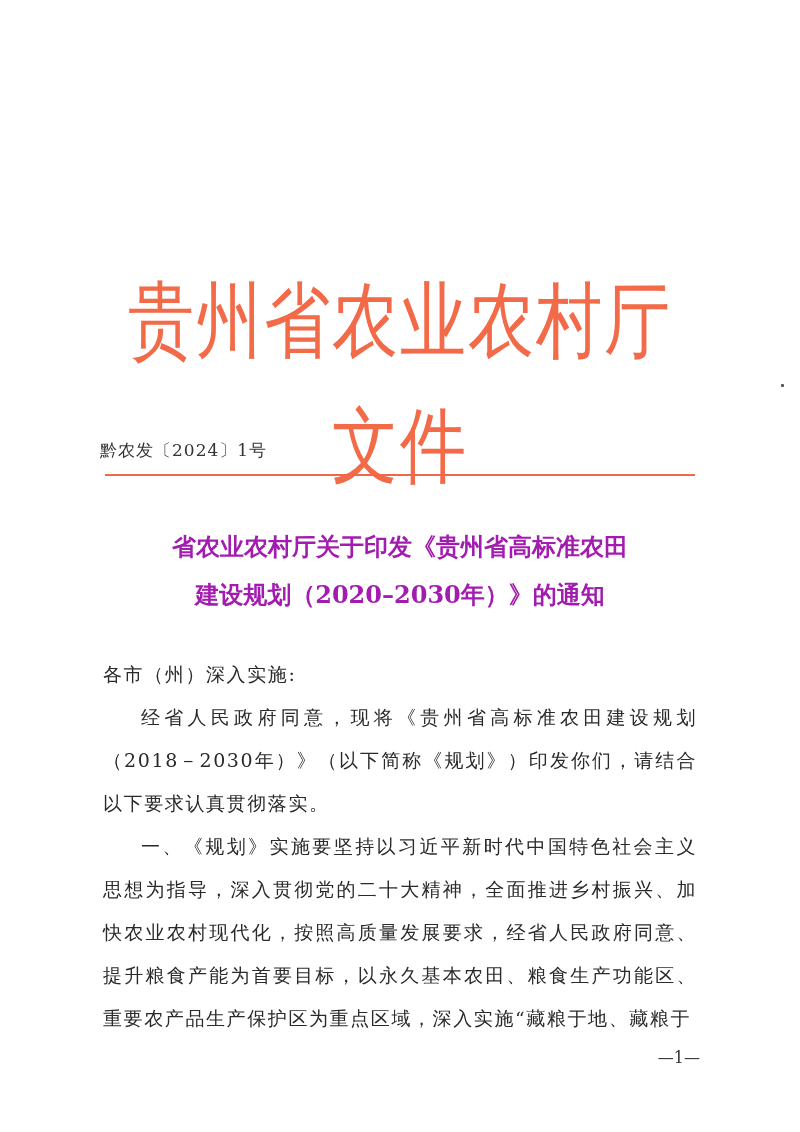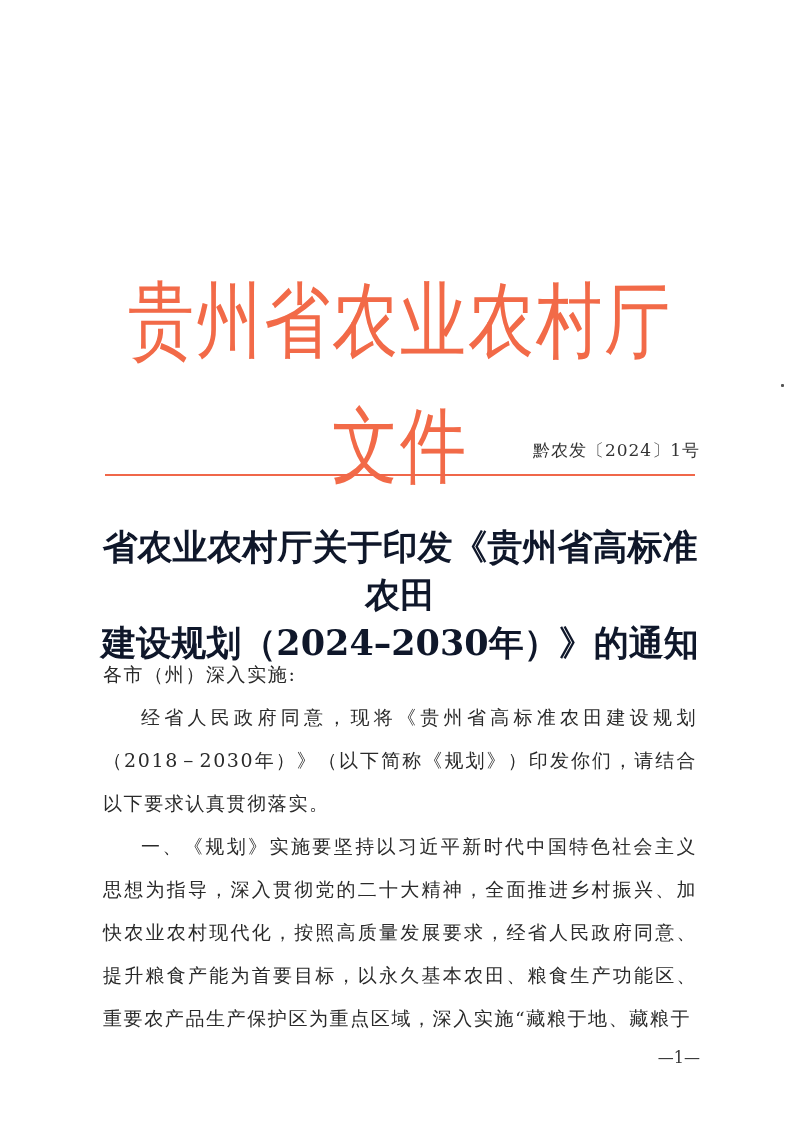--- a/index.html
+++ b/index.html
@@ -9,29 +9,29 @@
   }
   .page { position: absolute; left: 0; top: 3px; width: 696px; height: 1132px; }
   .masthead {
     position: absolute; left: 100px; top: 268px; width: 600px; height: 100px;
     text-align: center; color: #F26A48;
     font-family: "DejaVu Sans", "Liberation Sans", sans-serif;
     font-size: 66px; line-height: 100px; letter-spacing: 2px;
     transform: scaleY(1.25); transform-origin: center;
   }
   .docno {
-    position: absolute; left: 100px; top: 436px; width: 600px; text-align: right;
+    position: absolute; left: 100px; top: 436px; width: 600px; text-align: left;
     font-size: 17px; color: #333; letter-spacing: 1px;
   }
   .redline {
     position: absolute; left: 105px; top: 471px; width: 590px; height: 2px; background: #F0674A;
   }
   .title {
     position: absolute; left: 100px; top: 520px; width: 600px; text-align: center;
-    font-weight: bold; font-size: 35px; line-height: 48px; color: #0f172a;
+    font-weight: bold; font-size: 24px; line-height: 48px; color: #a21caf;
   }
   .body-text {
     position: absolute; left: 103px; top: 650px; width: 594px;
     font-size: 19px; line-height: 43px; color: #2a2a2a; letter-spacing: 1.6px;
   }
   .p { margin: 0; text-align: justify; }
   .indent { text-indent: 38px; }
   .footer {
     position: absolute; left: 600px; top: 1045px; width: 100px; text-align: right;
     font-size: 16px; color: #333;
@@ -41,21 +41,21 @@
 </head>
 <body>
 
 <div class="page">
   <div class="masthead">贵州省农业农村厅文件</div>
   <div class="docno">黔农发〔2024〕1号</div>
   <div class="redline"></div>
 
   <div class="title">
     <div>省农业农村厅关于印发《贵州省高标准农田</div>
-    <div>建设规划（2024–2030年）》的通知</div>
+    <div>建设规划（2020–2030年）》的通知</div>
   </div>
 
   <div class="body-text">
     <p class="p">各市（州）深入实施:</p>
     <p class="p indent">经省人民政府同意，现将《贵州省高标准农田建设规划（2018－2030年）》（以下简称《规划》）印发你们，请结合以下要求认真贯彻落实。</p>
     <p class="p indent">一、《规划》实施要坚持以习近平新时代中国特色社会主义思想为指导，深入贯彻党的二十大精神，全面推进乡村振兴、加快农业农村现代化，按照高质量发展要求，经省人民政府同意、提升粮食产能为首要目标，以永久基本农田、粮食生产功能区、重要农产品生产保护区为重点区域，深入实施“藏粮于地、藏粮于</p>
   </div>
 
   <div class="footer">—1—</div>
 

